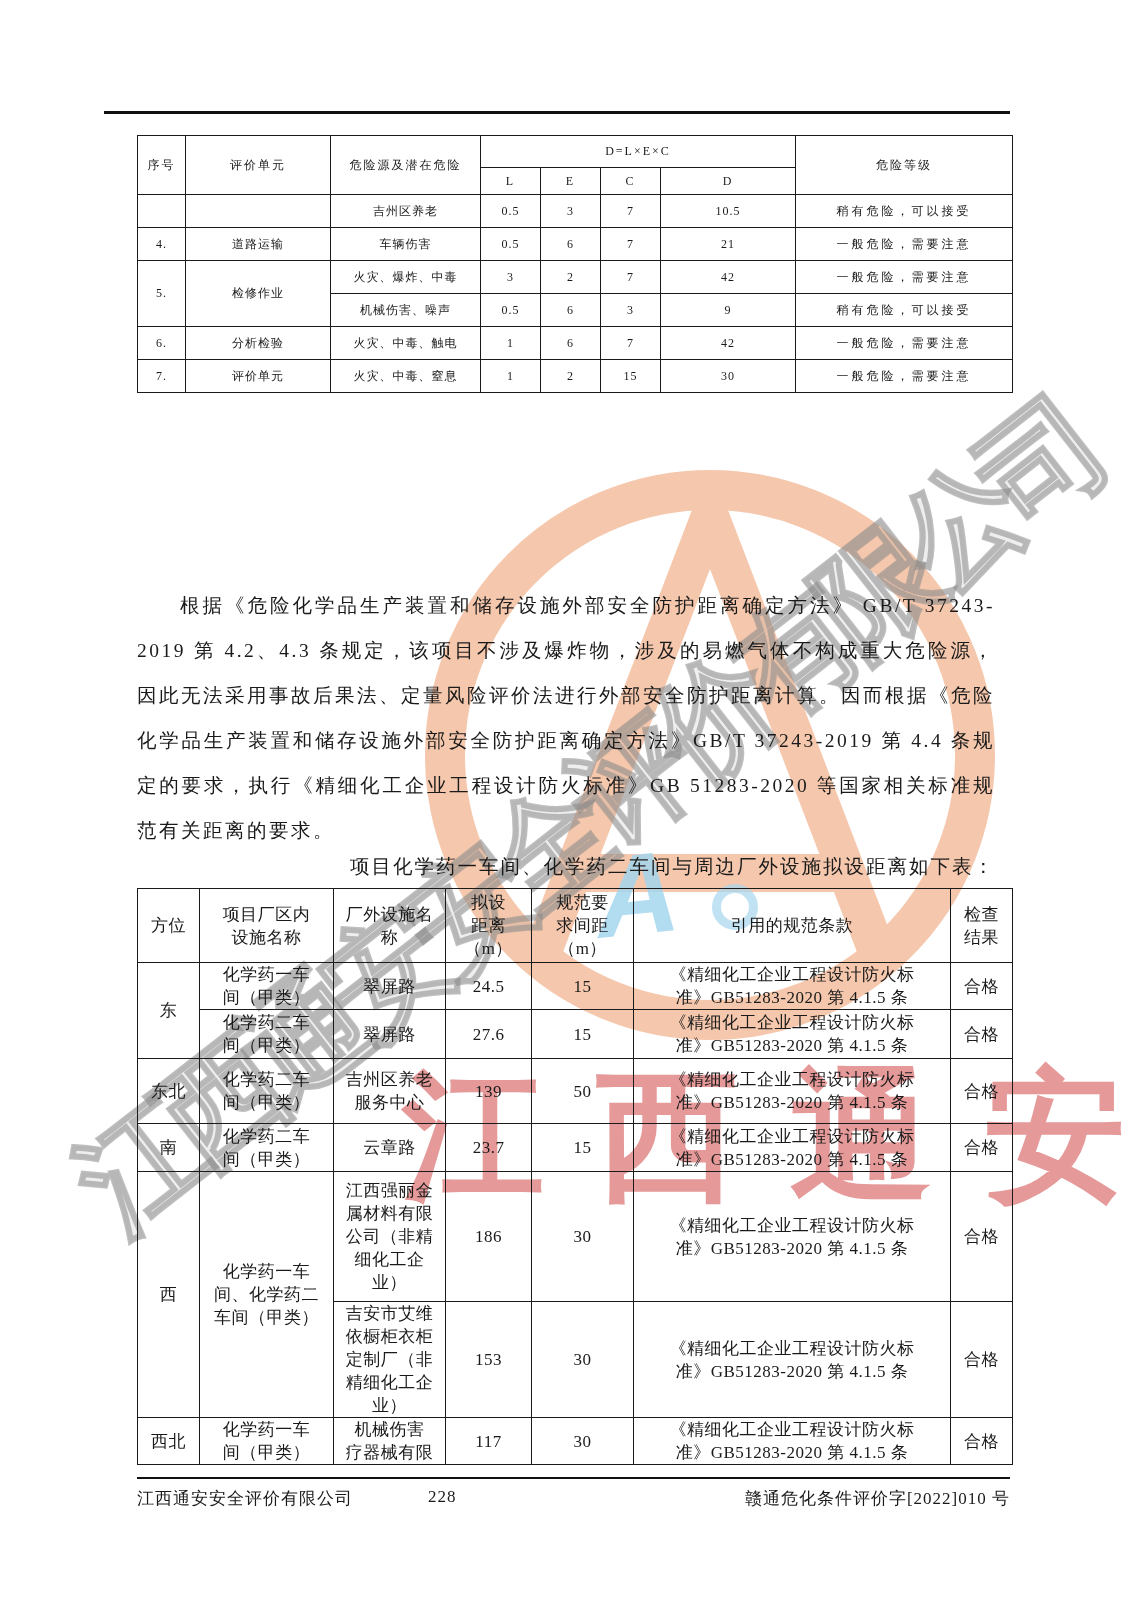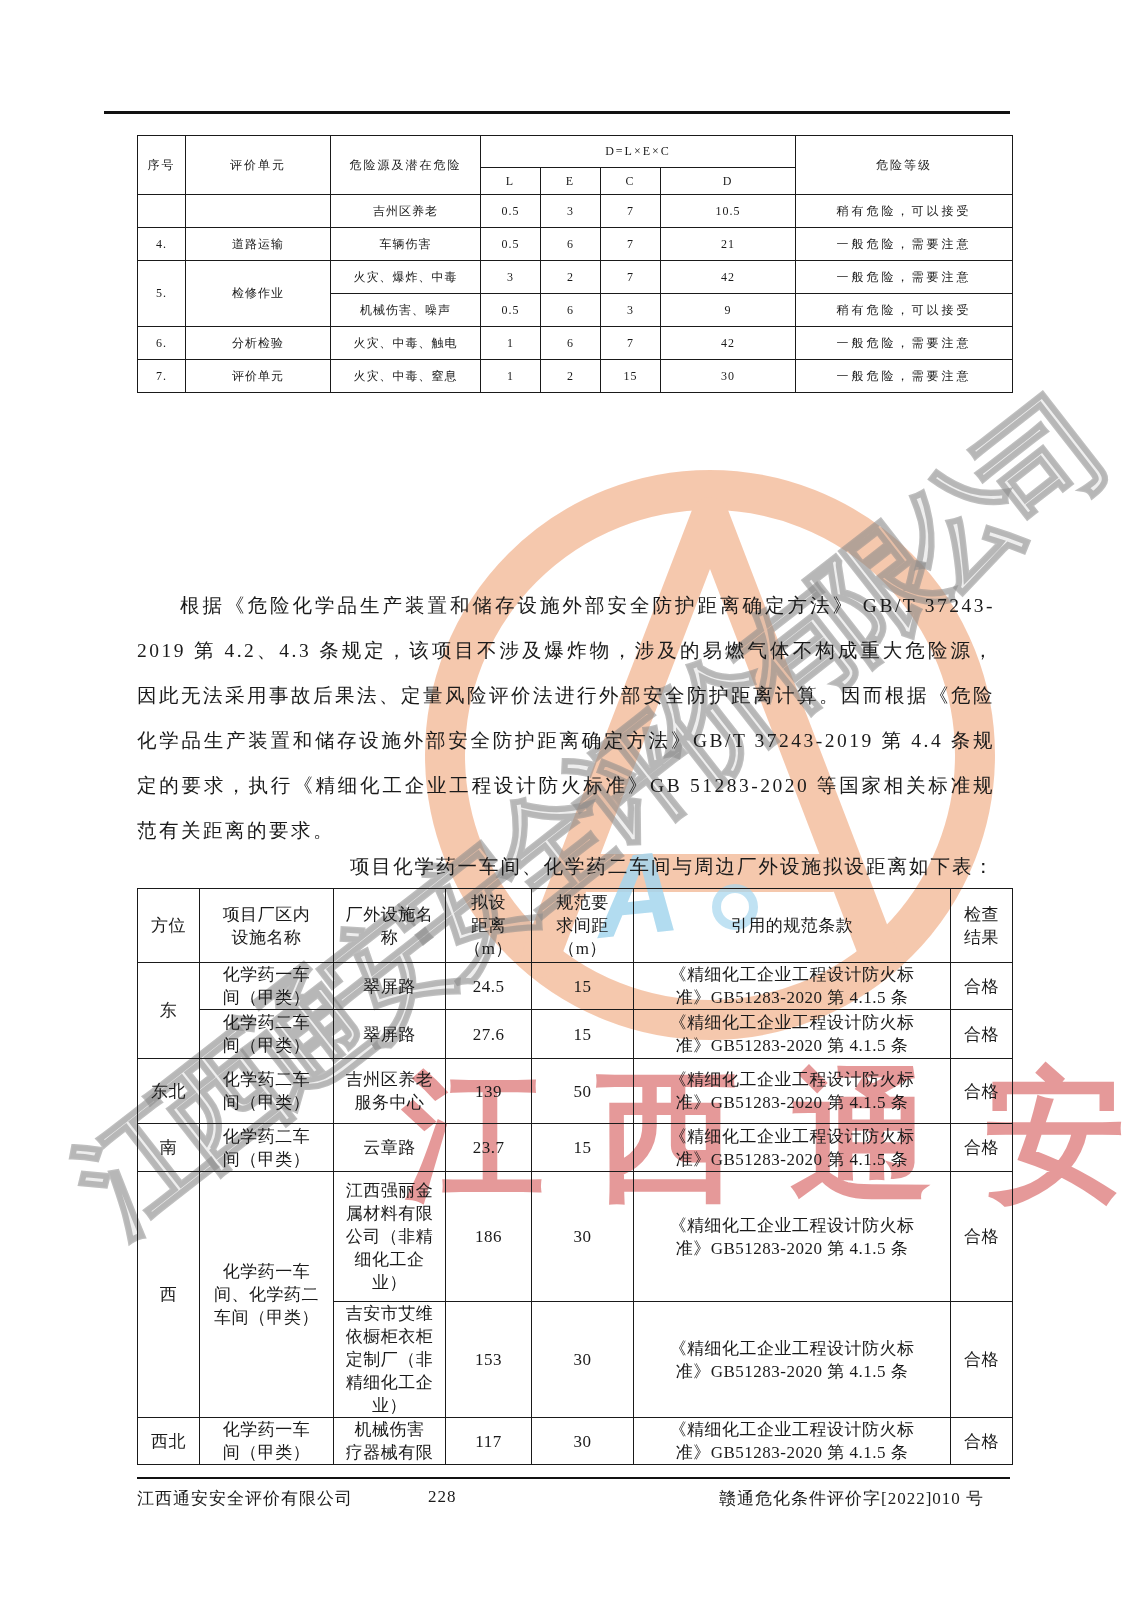--- a/index.html
+++ b/index.html
@@ -73,21 +73,21 @@
   .dist-table th, .dist-table td { white-space:pre-line; line-height:23px; letter-spacing:0.5px; }
   .dist-table .hrow { height:74px; }
 
   .footer-rule { position:absolute; top:1477px; left:137px; width:873px; height:2px; background:#111; }
   .page-footer {
     position:absolute; top:1487px; left:137px; width:873px; display:flex;
     font-size:17px; letter-spacing:1px;
   }
   .page-footer .f-left  { flex:1; text-align:left; }
   .page-footer .f-mid   { flex:1; text-align:left; }
-  .page-footer .f-right { flex:1; }
+  .page-footer .f-right { flex:1; text-align:right; }
 </style>
 </head>
 <body>
 
 <div class="page">
 
   <div class="wm-under">
     <svg class="wm-logo" width="594" height="594" viewBox="0 0 594 594">
       <circle cx="297" cy="297" r="265" fill="none" stroke="#f0a478" stroke-width="40"></circle>
       <path d="M297 58 L127 501 M297 58 L467 501 M175 415 L419 415" fill="none" stroke="#f0a478" stroke-width="38" stroke-linecap="round"></path>

